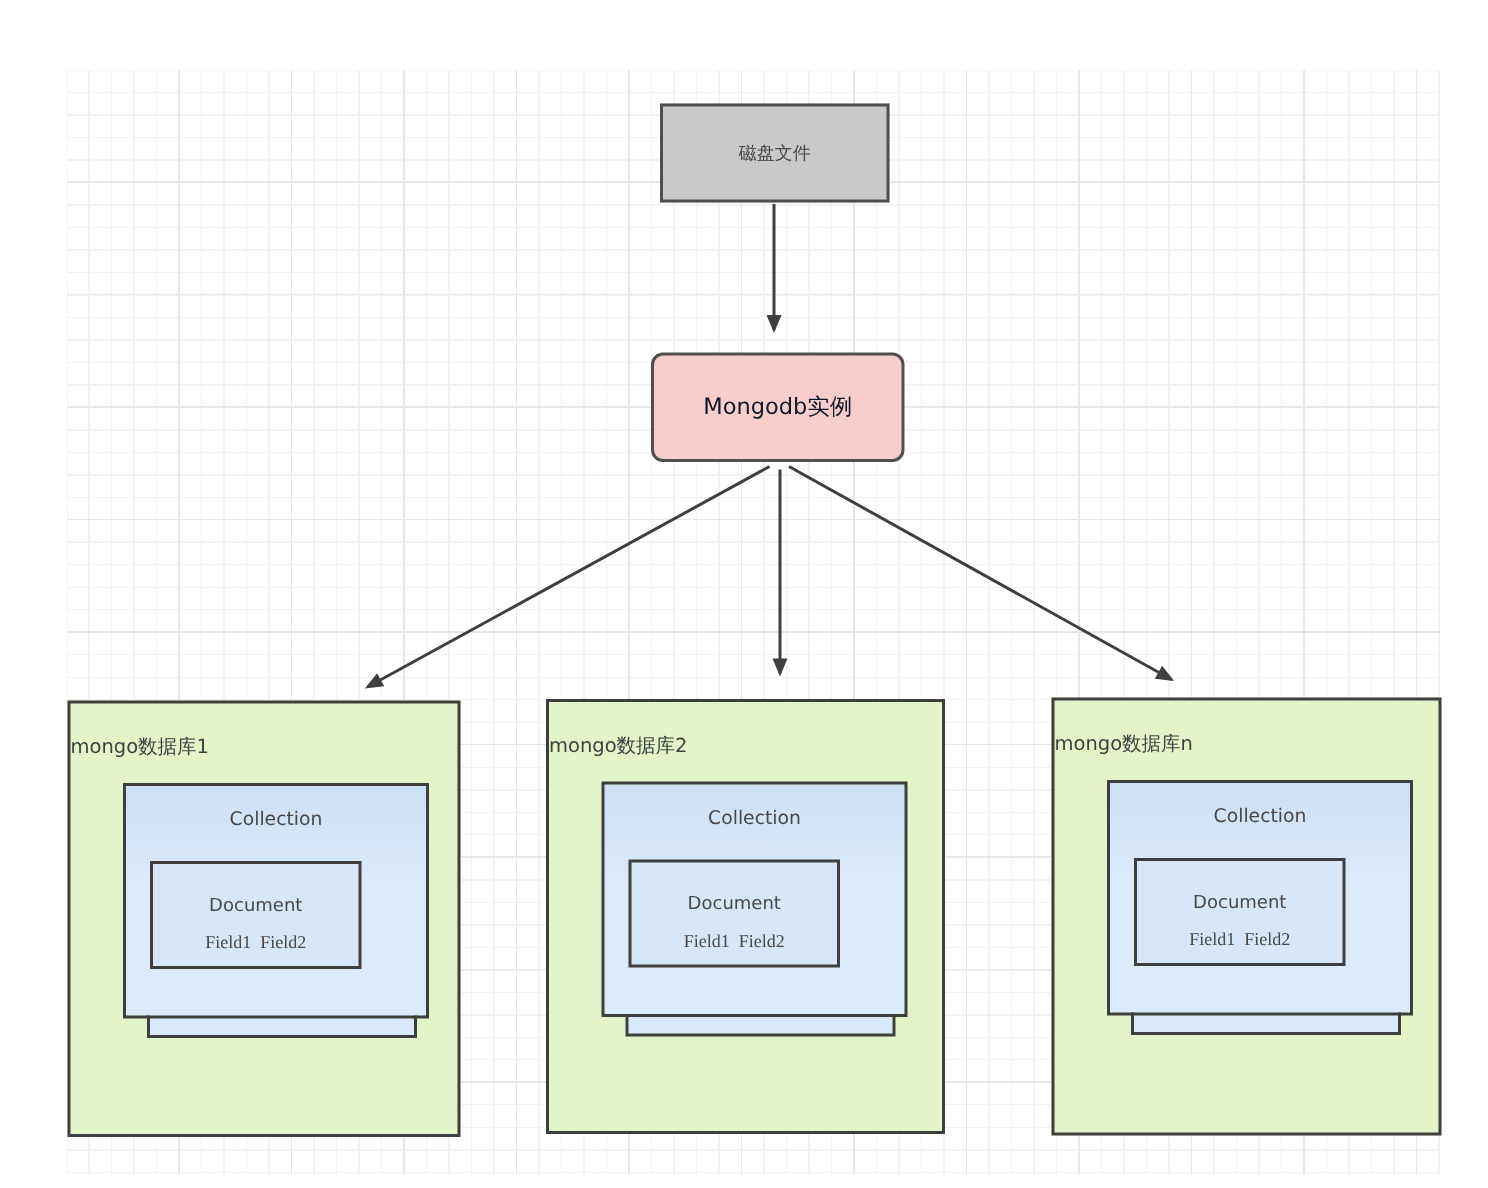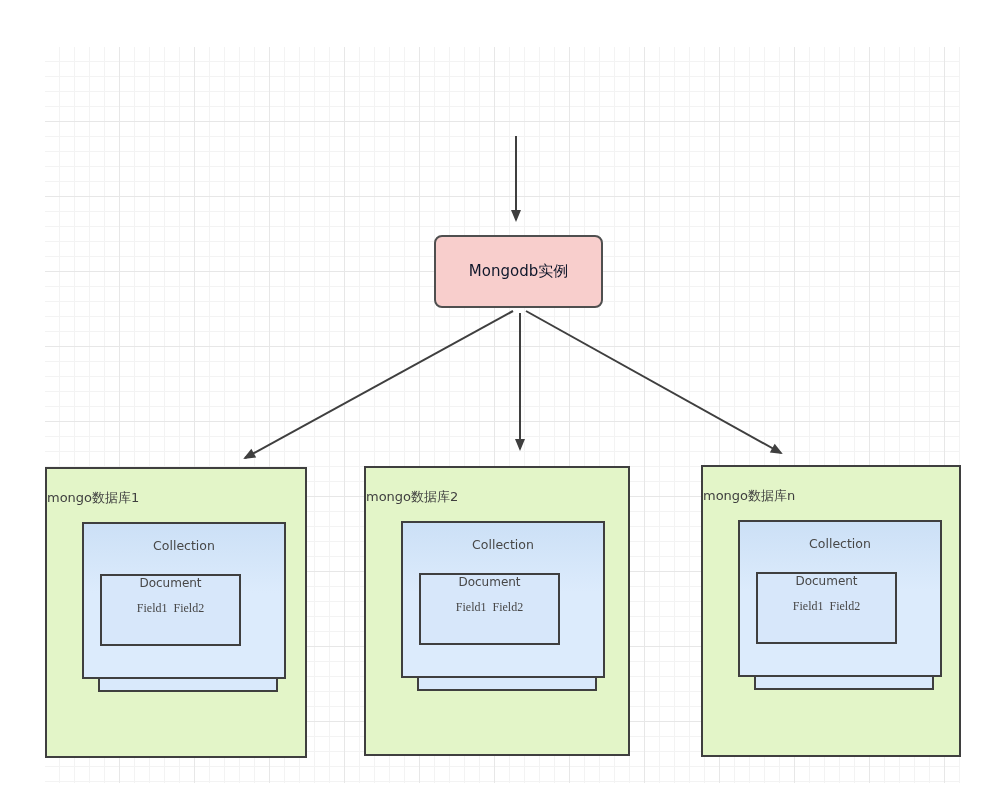--- a/index.html
+++ b/index.html
@@ -69,21 +69,21 @@
   }
   .collection-label{
     position:absolute;left:0;right:0;top:14px;
     text-align:center;font-size:12.5px;color:#474747;
   }
   .document{
     position:absolute;left:16px;top:50px;width:141px;height:72px;
     box-sizing:border-box;
     border:2px solid #3f3f3f;
     background:#d7e7fa;
-    display:flex;flex-direction:column;align-items:center;justify-content:flex-start;
+    display:flex;flex-direction:column;align-items:center;justify-content:flex-end;
     padding-bottom:8px;gap:11px;
     font-size:12px;color:#474747;
   }
   .fields{white-space:pre;font-family:Liberation Serif, serif;}
   .arrows{position:absolute;left:0;top:0;width:992px;height:792px;pointer-events:none;}
   .watermark{
     position:absolute;left:697px;top:737px;width:295px;
     font-size:27px;font-weight:bold;letter-spacing:1px;
     color:rgba(255,255,255,0.9);
     -webkit-text-stroke:1.6px rgba(60,60,60,0.9);
@@ -103,20 +103,23 @@
       <marker id="ah" markerUnits="userSpaceOnUse" markerWidth="14" markerHeight="12" refX="11" refY="6" orient="auto">
         <path d="M1,1 L13,6 L1,11 z" fill="#3f3f3f"></path>
       </marker>
     </defs>
     <line x1="516" y1="136" x2="516" y2="220" stroke="#3f3f3f" stroke-width="2" marker-end="url(#ah)"></line>
     <line x1="513" y1="311" x2="245" y2="458" stroke="#3f3f3f" stroke-width="2" marker-end="url(#ah)"></line>
     <line x1="520" y1="313" x2="520" y2="449" stroke="#3f3f3f" stroke-width="2" marker-end="url(#ah)"></line>
     <line x1="526" y1="311" x2="781" y2="453" stroke="#3f3f3f" stroke-width="2" marker-end="url(#ah)"></line>
   </svg>
 
+  <div class="node disk">
+    <span>磁盘文件</span>
+  </div>
 
   <div class="node instance">
     <span>Mongodb实例</span>
   </div>
 
   <div class="db db1">
     <div class="db-label">mongo数据库1</div>
     <div class="stack">
       <div class="stack-back"></div>
       <div class="collection">

